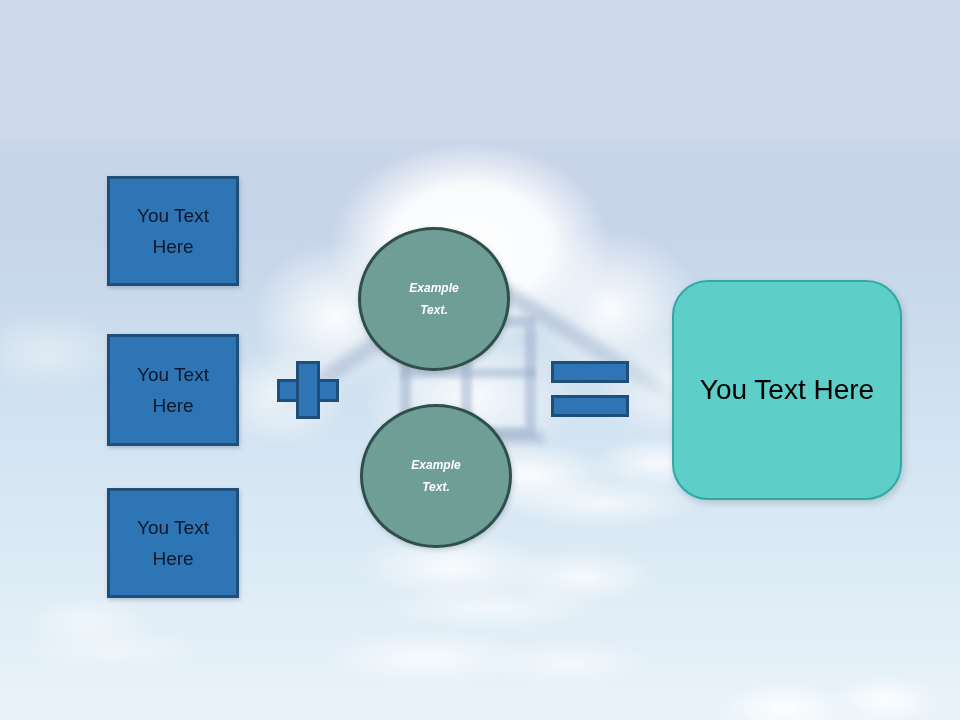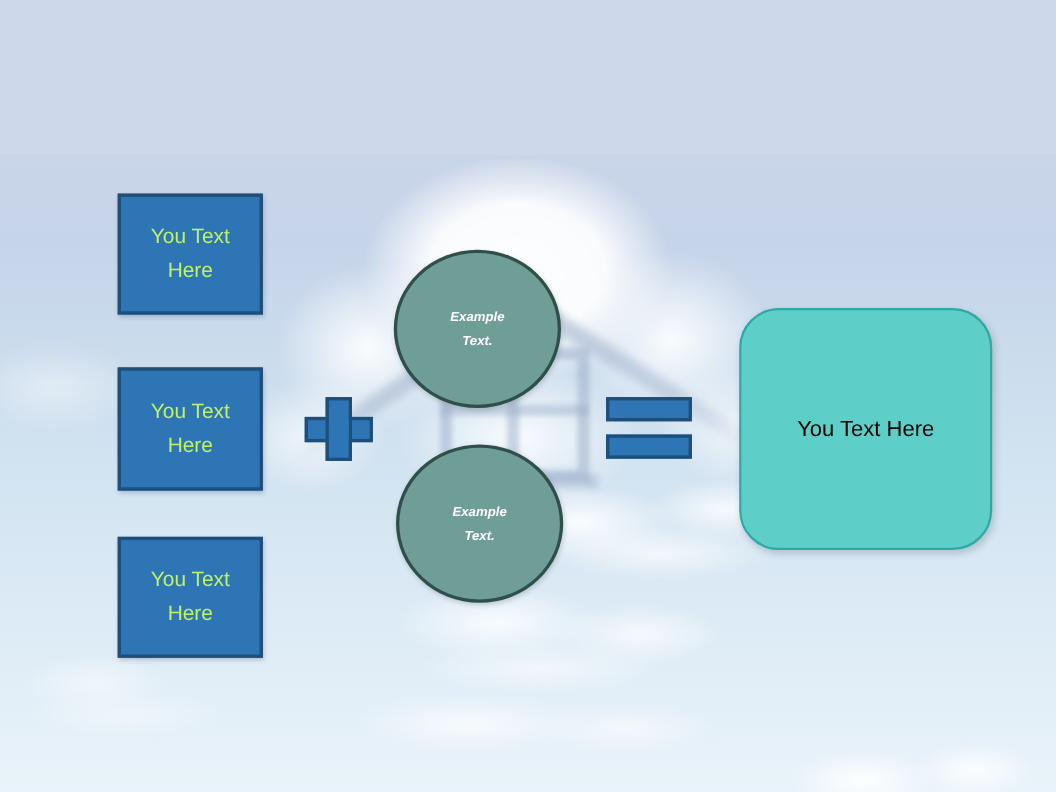--- a/index.html
+++ b/index.html
@@ -223,21 +223,21 @@
     font-weight: normal;
   }
 
   
   .blue-box {
     position: absolute;
     width: 132px;
     background: #2e75b6;
     border: 3px solid #1f4e79;
     box-sizing: border-box;
-    color: #bef264;
+    color: #0f172a;
     display: flex;
     align-items: center;
     justify-content: center;
     text-align: center;
     font-size: 19px;
     line-height: 31px;
     box-shadow: 1px 2px 4px rgba(40,60,90,0.25);
   }
   .blue-box.b1 { left: 107px; top: 176px;  height: 110px; }
   .blue-box.b2 { left: 107px; top: 334px;  height: 112px; }
@@ -329,21 +329,21 @@
     width: 230px;
     height: 220px;
     background: #5ecfc8;
     border: 2px solid #2fa9a3;
     border-radius: 36px;
     box-sizing: border-box;
     display: flex;
     align-items: center;
     justify-content: center;
     color: #000000;
-    font-size: 20px;
+    font-size: 28px;
     text-align: center;
     box-shadow: 2px 3px 7px rgba(40,70,80,0.22);
   }
 </style>
 </head>
 <body>
 
 <div id="slide">
 
   <div class="sky">

